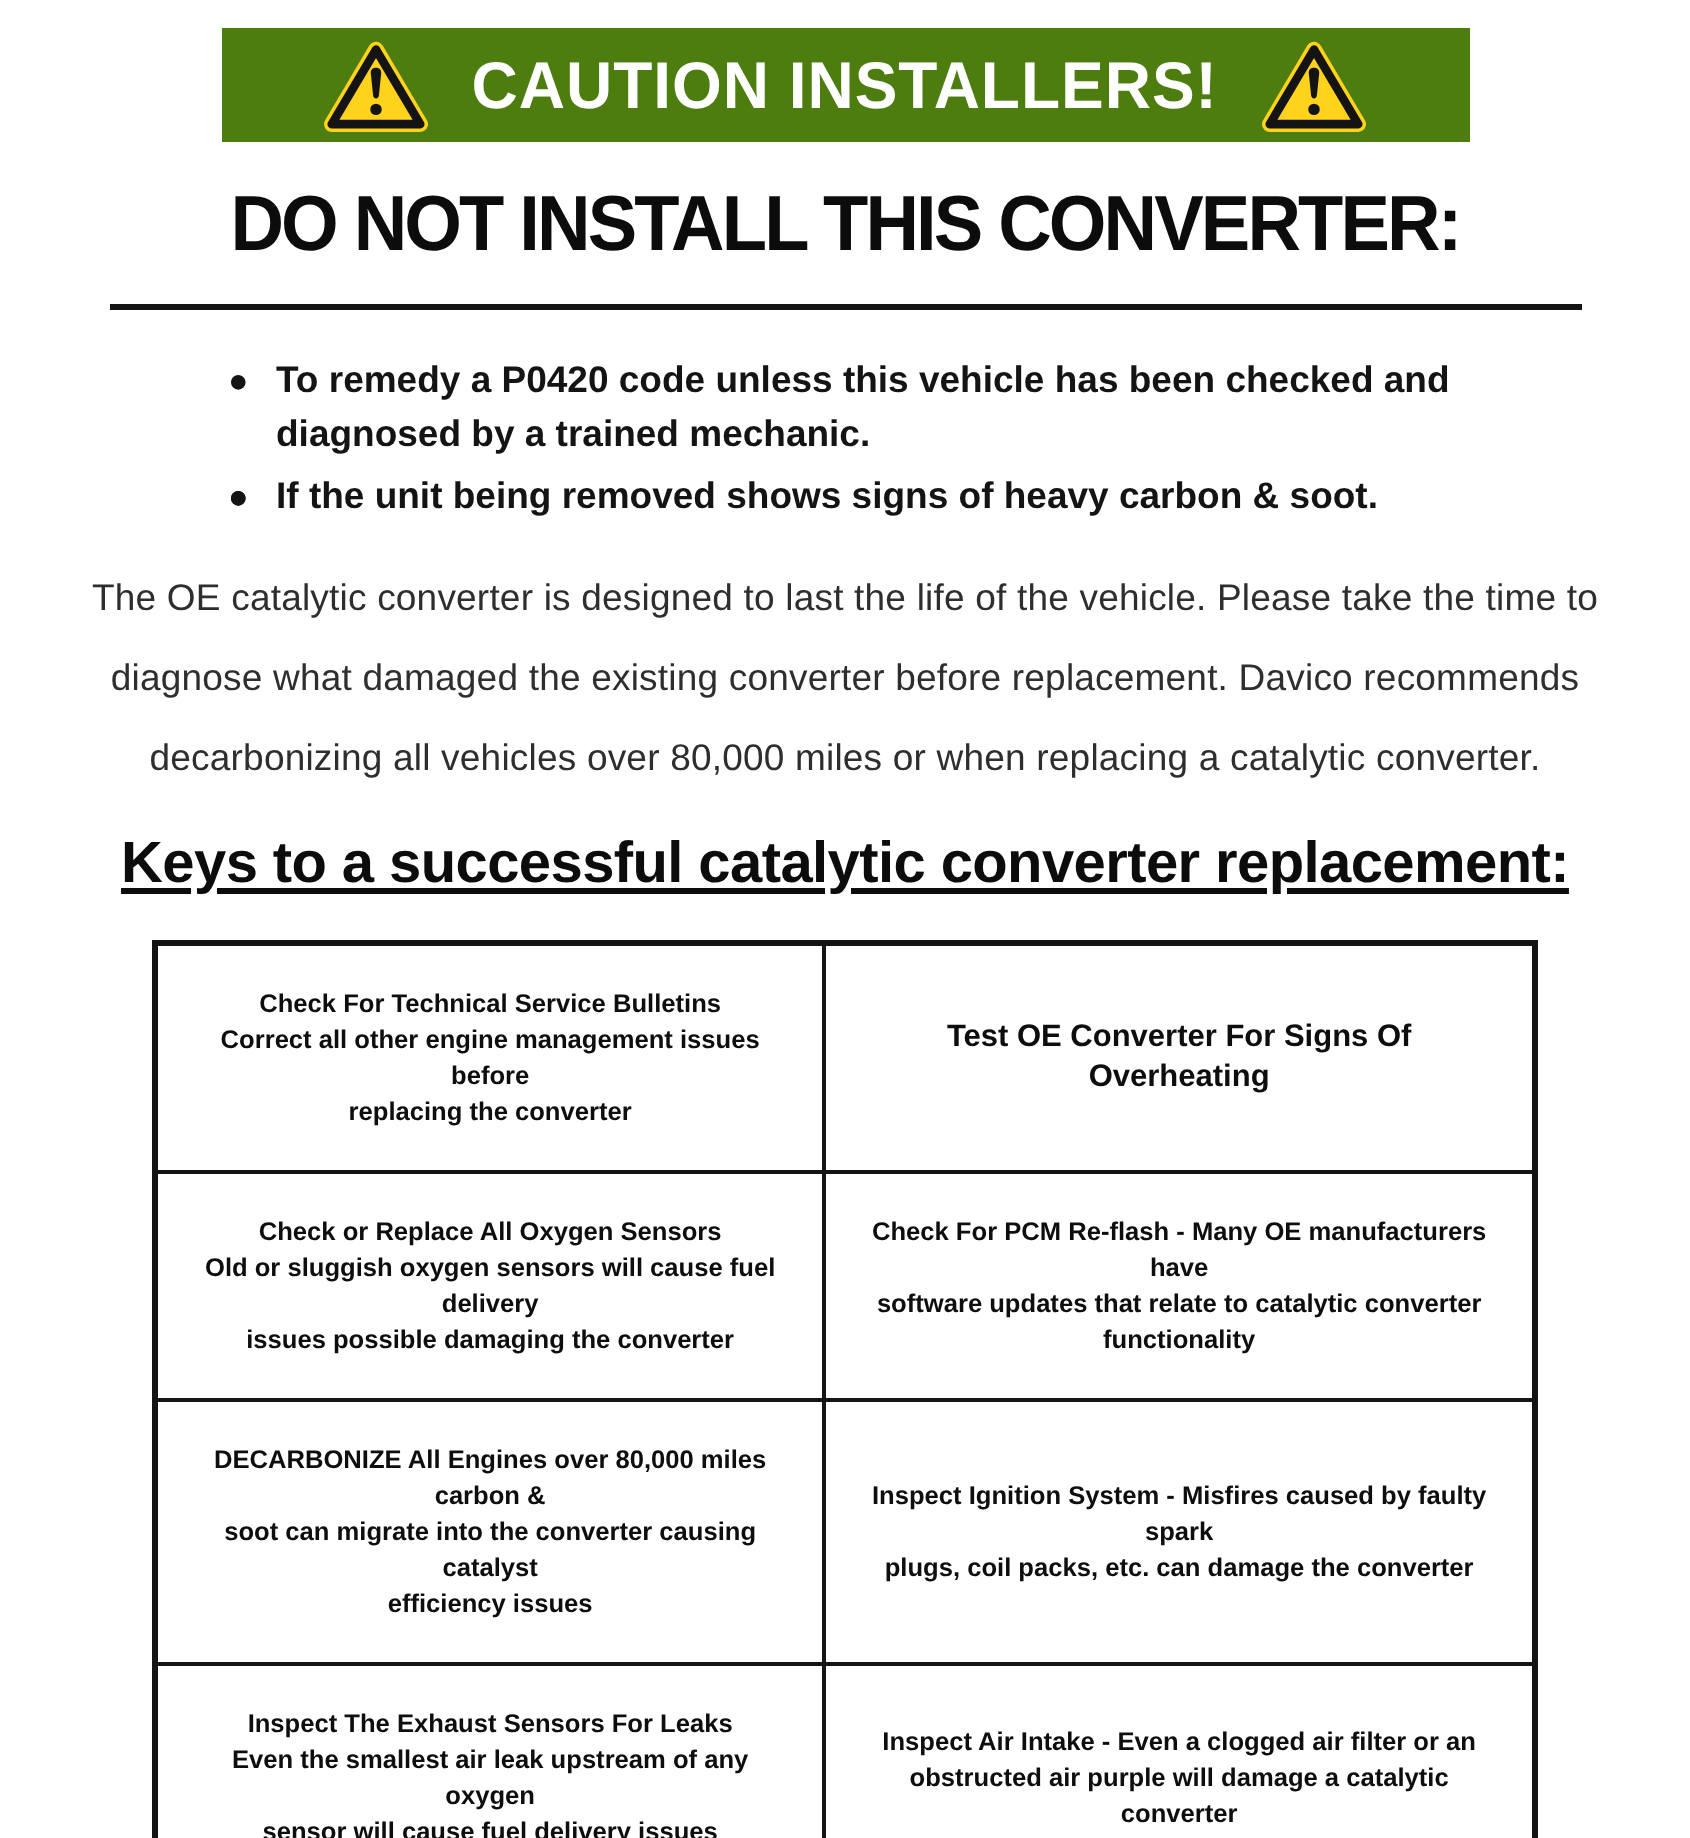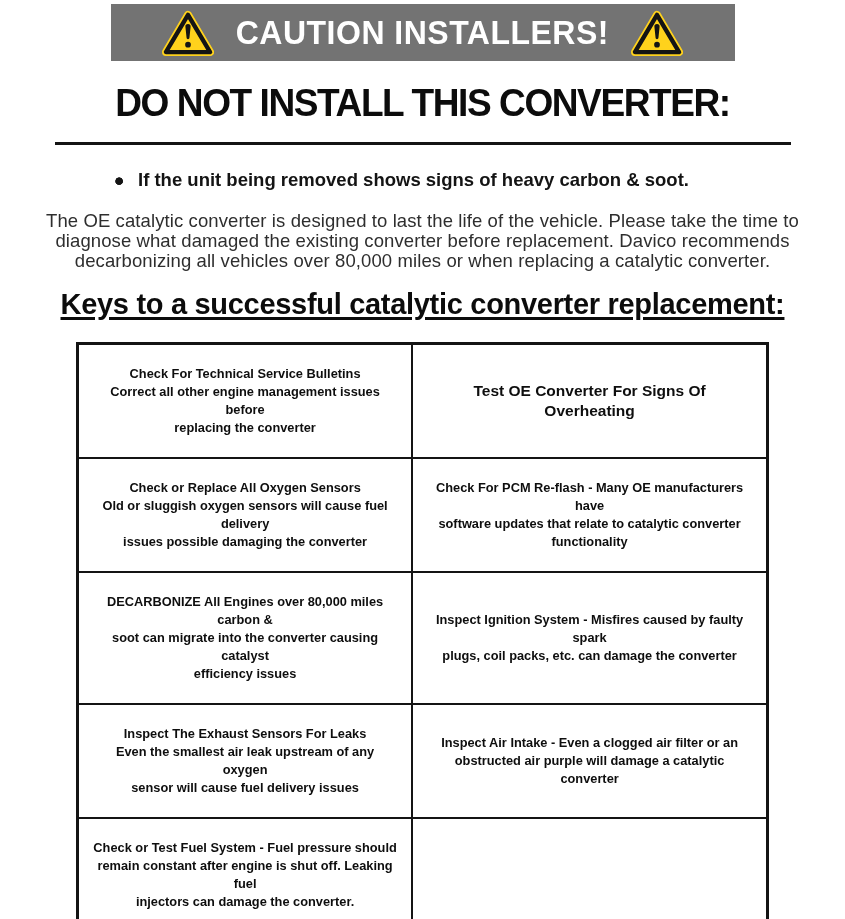--- a/index.html
+++ b/index.html
@@ -13,22 +13,22 @@
     height: 919px;
     margin: 0 auto;
     background: #fff;
     overflow: hidden;
   }
 
   
   .banner {
     width: 624px;
     height: 57px;
-    margin: 4px auto 0 auto;
-    background: #737373;
+    margin: 14px auto 0 auto;
+    background: #4d7c0f;
     display: flex;
     align-items: center;
     justify-content: center;
     gap: 16px;
   }
   .banner-title {
     color: #ffffff;
     font-weight: bold;
     font-size: 33px;
     letter-spacing: 0.5px;
@@ -77,21 +77,21 @@
     top: 1px;
     font-size: 17px;
   }
 
   
   .body-paragraph {
     margin: 18px auto 0 auto;
     width: 828px;
     text-align: center;
     font-size: 18.5px;
-    line-height: 20px;
+    line-height: 40px;
     color: #2e2e2e;
     letter-spacing: 0.1px;
   }
 
   
   .keys-heading {
     margin-top: 17px;
     text-align: center;
     font-weight: bold;
     font-size: 29px;
@@ -152,21 +152,21 @@
       <path d="M30 5 L55.5 48 H4.5 Z" fill="#ffd21c" stroke="#141414" stroke-width="5" stroke-linejoin="round"></path>
       <path d="M30 15.5 c2 0 3.2 1.2 3 3.2 l-1.3 12.5 c-0.1 1.3 -0.8 2 -1.7 2 s-1.6 -0.7 -1.7 -2 l-1.3 -12.5 c-0.2 -2 1 -3.2 3 -3.2 Z" fill="#141414"></path>
       <circle cx="30" cy="39.5" r="3.3" fill="#141414"></circle>
     </svg>
   </div>
 
   <div class="main-heading">DO NOT INSTALL THIS CONVERTER:</div>
   <div class="rule"></div>
 
   <ul class="warn-list">
-    <li><span class="dot">●</span></li>
+    <li><span class="dot">●</span><span>To remedy a P0420 code unless this vehicle has been checked and diagnosed by a trained mechanic.</span></li>
     <li><span class="dot">●</span></li>
     <li><span class="dot">●</span><span>If the unit being removed shows signs of heavy carbon &amp; soot.</span></li>
   </ul>
 
   <p class="body-paragraph">The OE catalytic converter is designed to last the life of the vehicle. Please take the time to diagnose what damaged the existing converter before replacement. Davico recommends decarbonizing all vehicles over 80,000 miles or when replacing a catalytic converter.</p>
 
   <div class="keys-heading"><span>Keys to a successful catalytic converter replacement:</span></div>
 
   <table class="keys-table">
     <colgroup>

